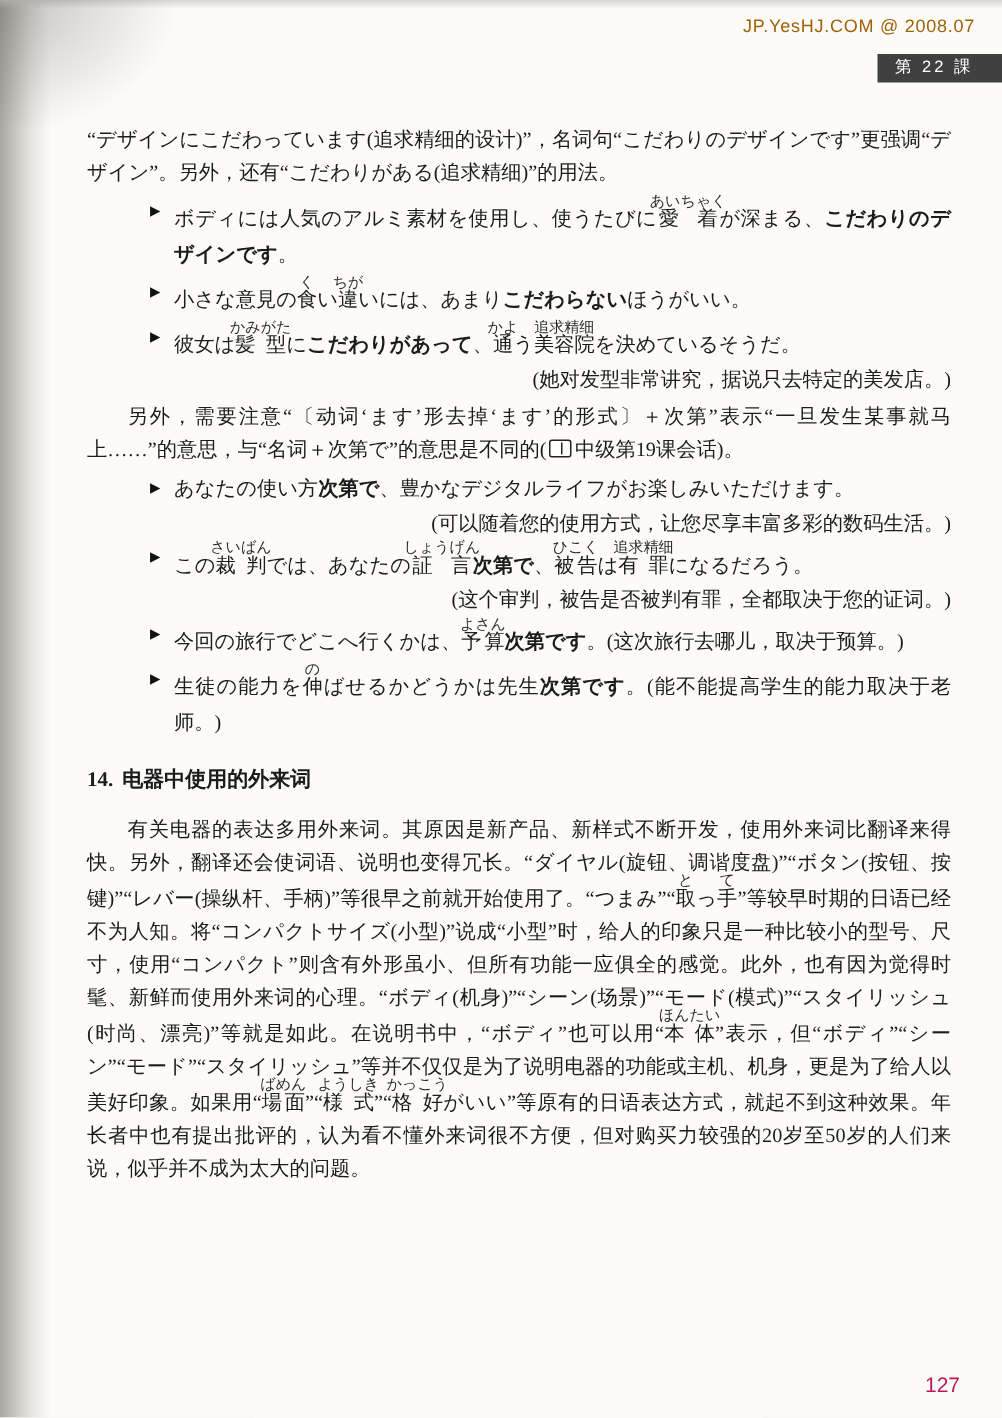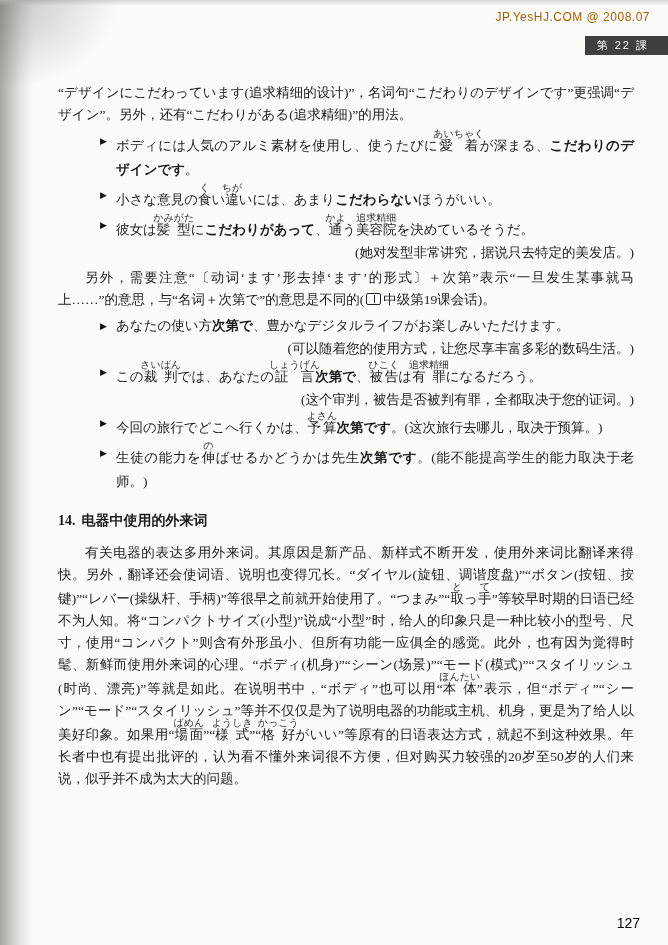--- a/index.html
+++ b/index.html
@@ -25,21 +25,21 @@
   .jptext{flex:1;}
   .cn-inline{}
   .cn-right{text-align:right;line-height:21px;margin:0;}
   .section-heading{font-weight:bold;font-size:14px;margin:14px 0 8px 0;line-height:26px;}
   .section-heading .sec-num{margin-right:6px;}
   ruby rt{font-size:10px;line-height:9px;color:#2a2a2a;font-weight:normal;text-align:center;}
   b{font-weight:bold;}
   .book-icon{display:inline-block;width:13px;height:10px;border:1px solid #222;border-radius:2px;
           position:relative;vertical-align:-1px;margin:0 2px;background:#fff;}
   .book-icon::after{content:"";position:absolute;left:50%;top:1px;bottom:1px;width:1px;background:#222;}
-  .page-number{position:absolute;right:28px;bottom:14px;font-size:14px;color:#000000;
+  .page-number{position:absolute;right:28px;bottom:14px;font-size:14px;color:#be185d;
           font-family:"Liberation Sans","DejaVu Sans",sans-serif;}
 </style>
 </head>
 <body>
 
 <div class="page">
   <div class="spine"></div>
   <div class="top-band"></div>
   <div class="corner-shade"></div>
 

